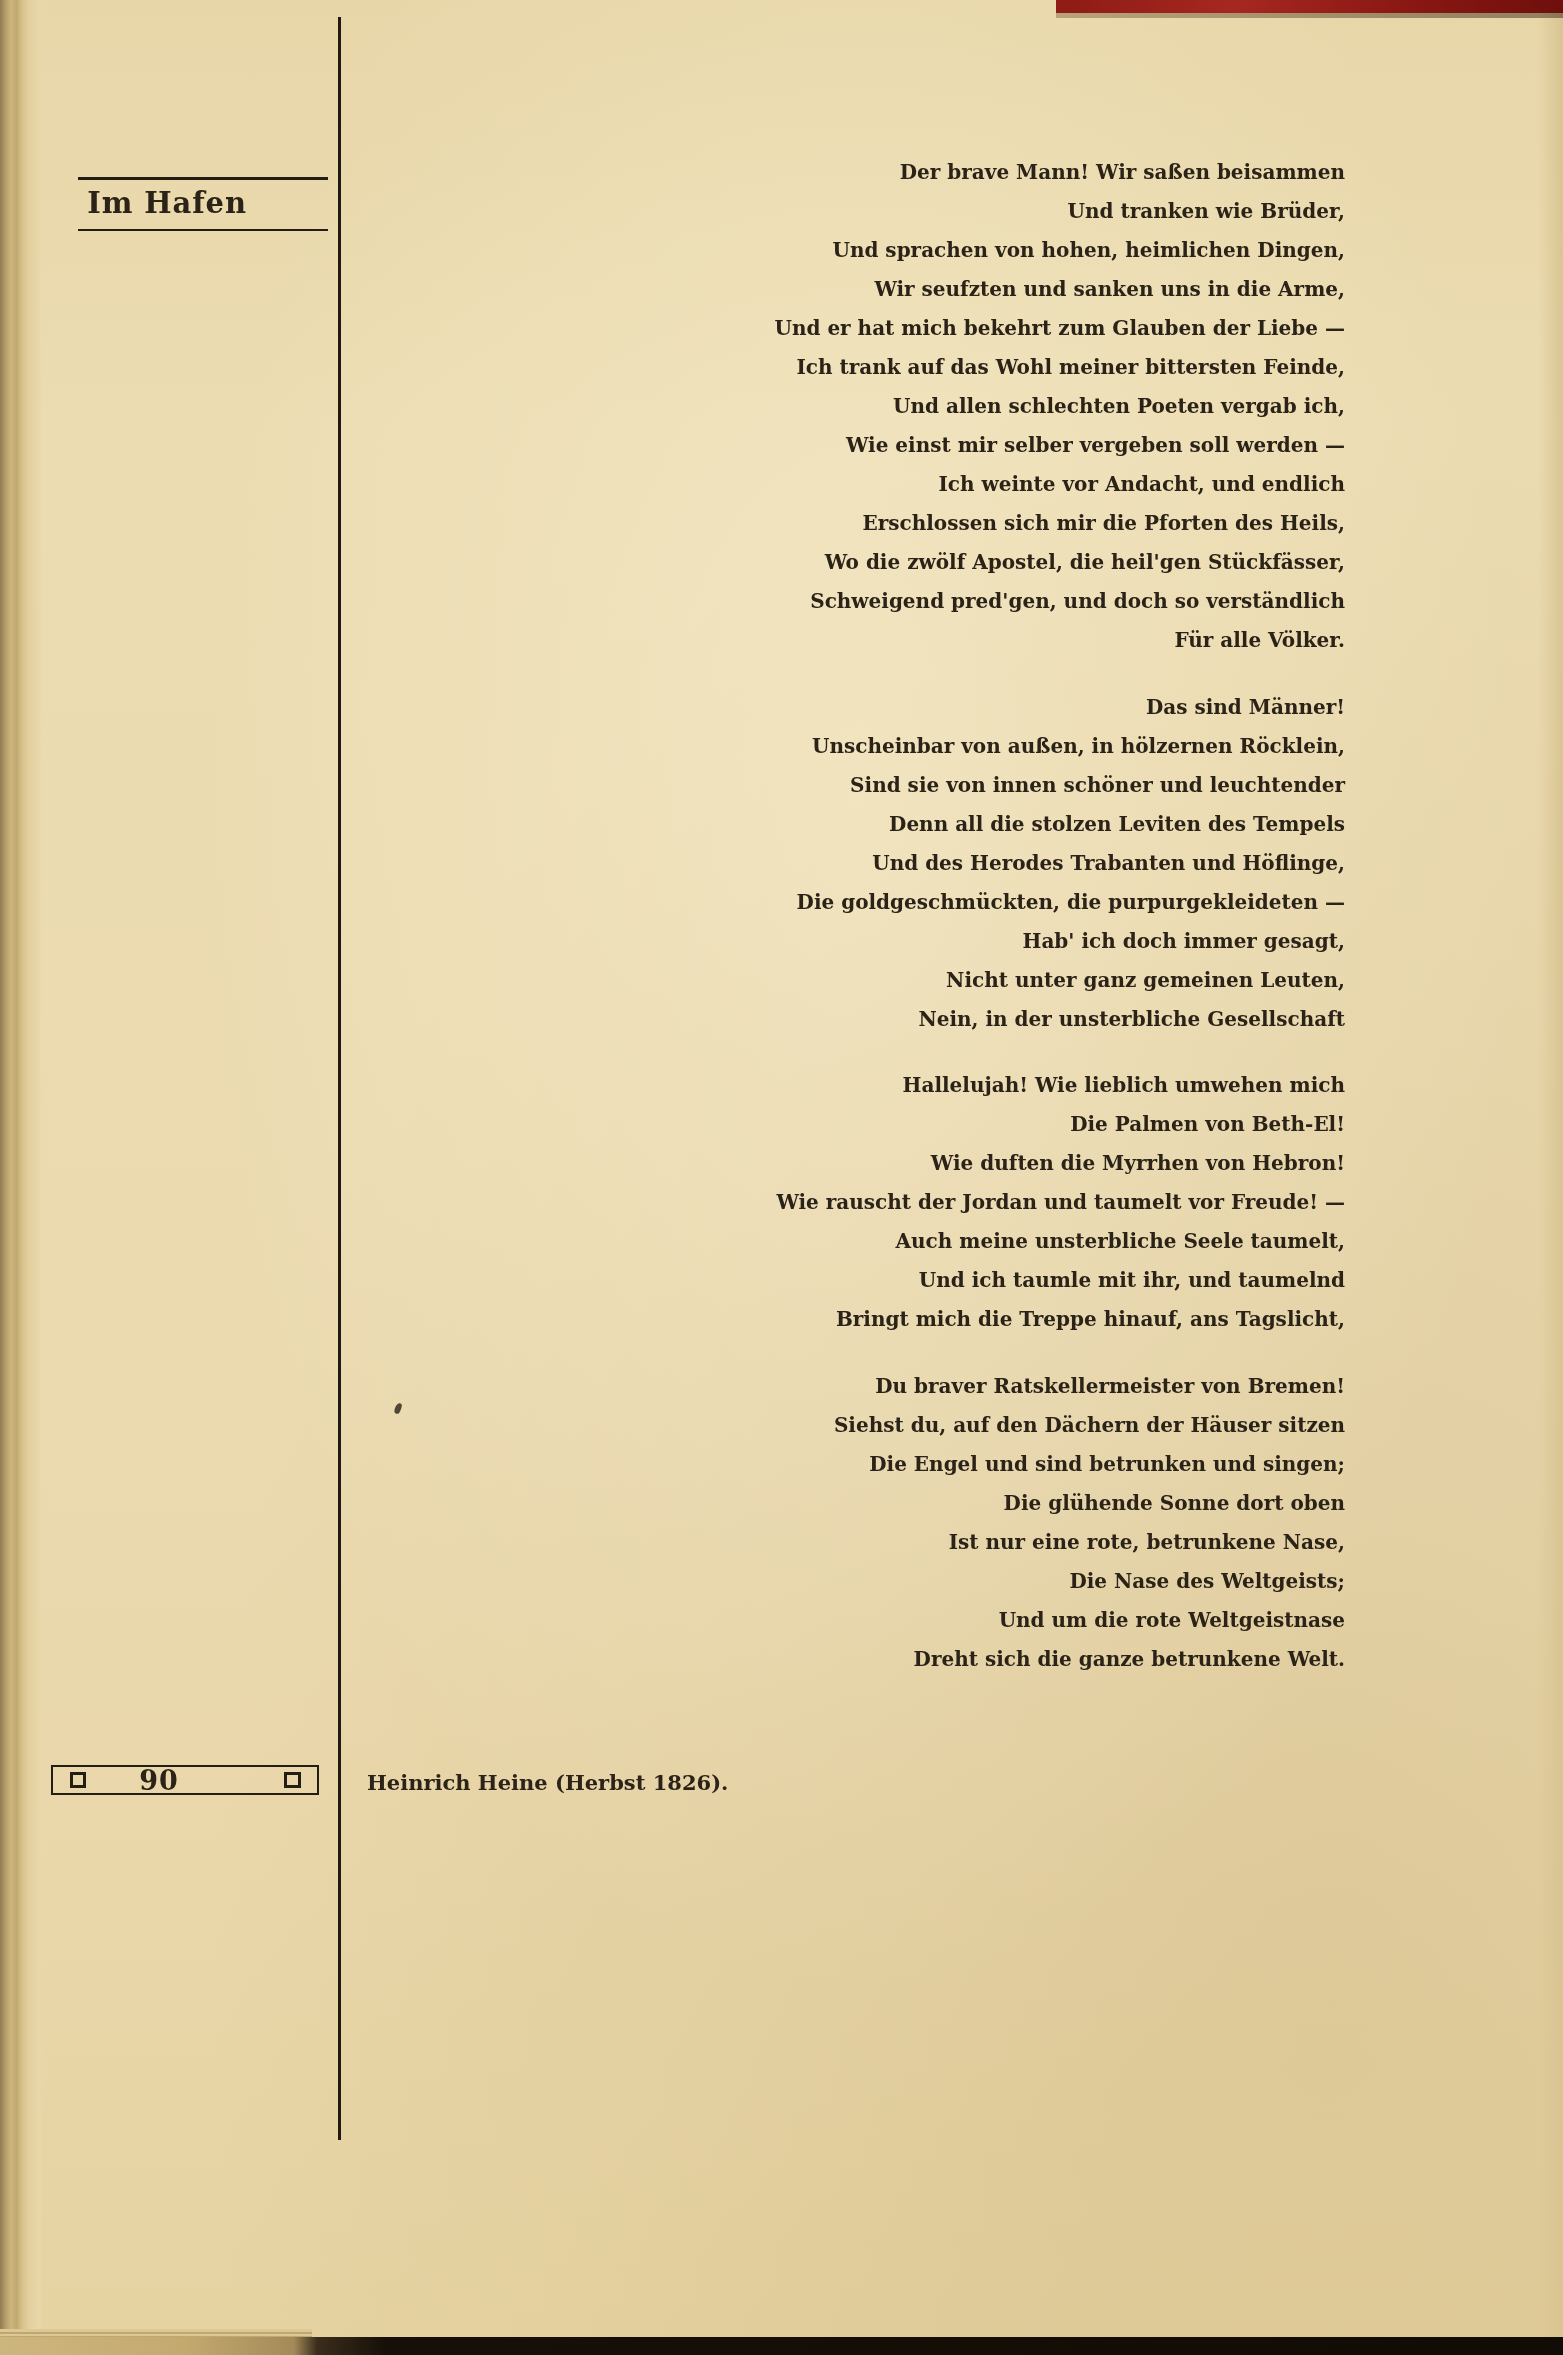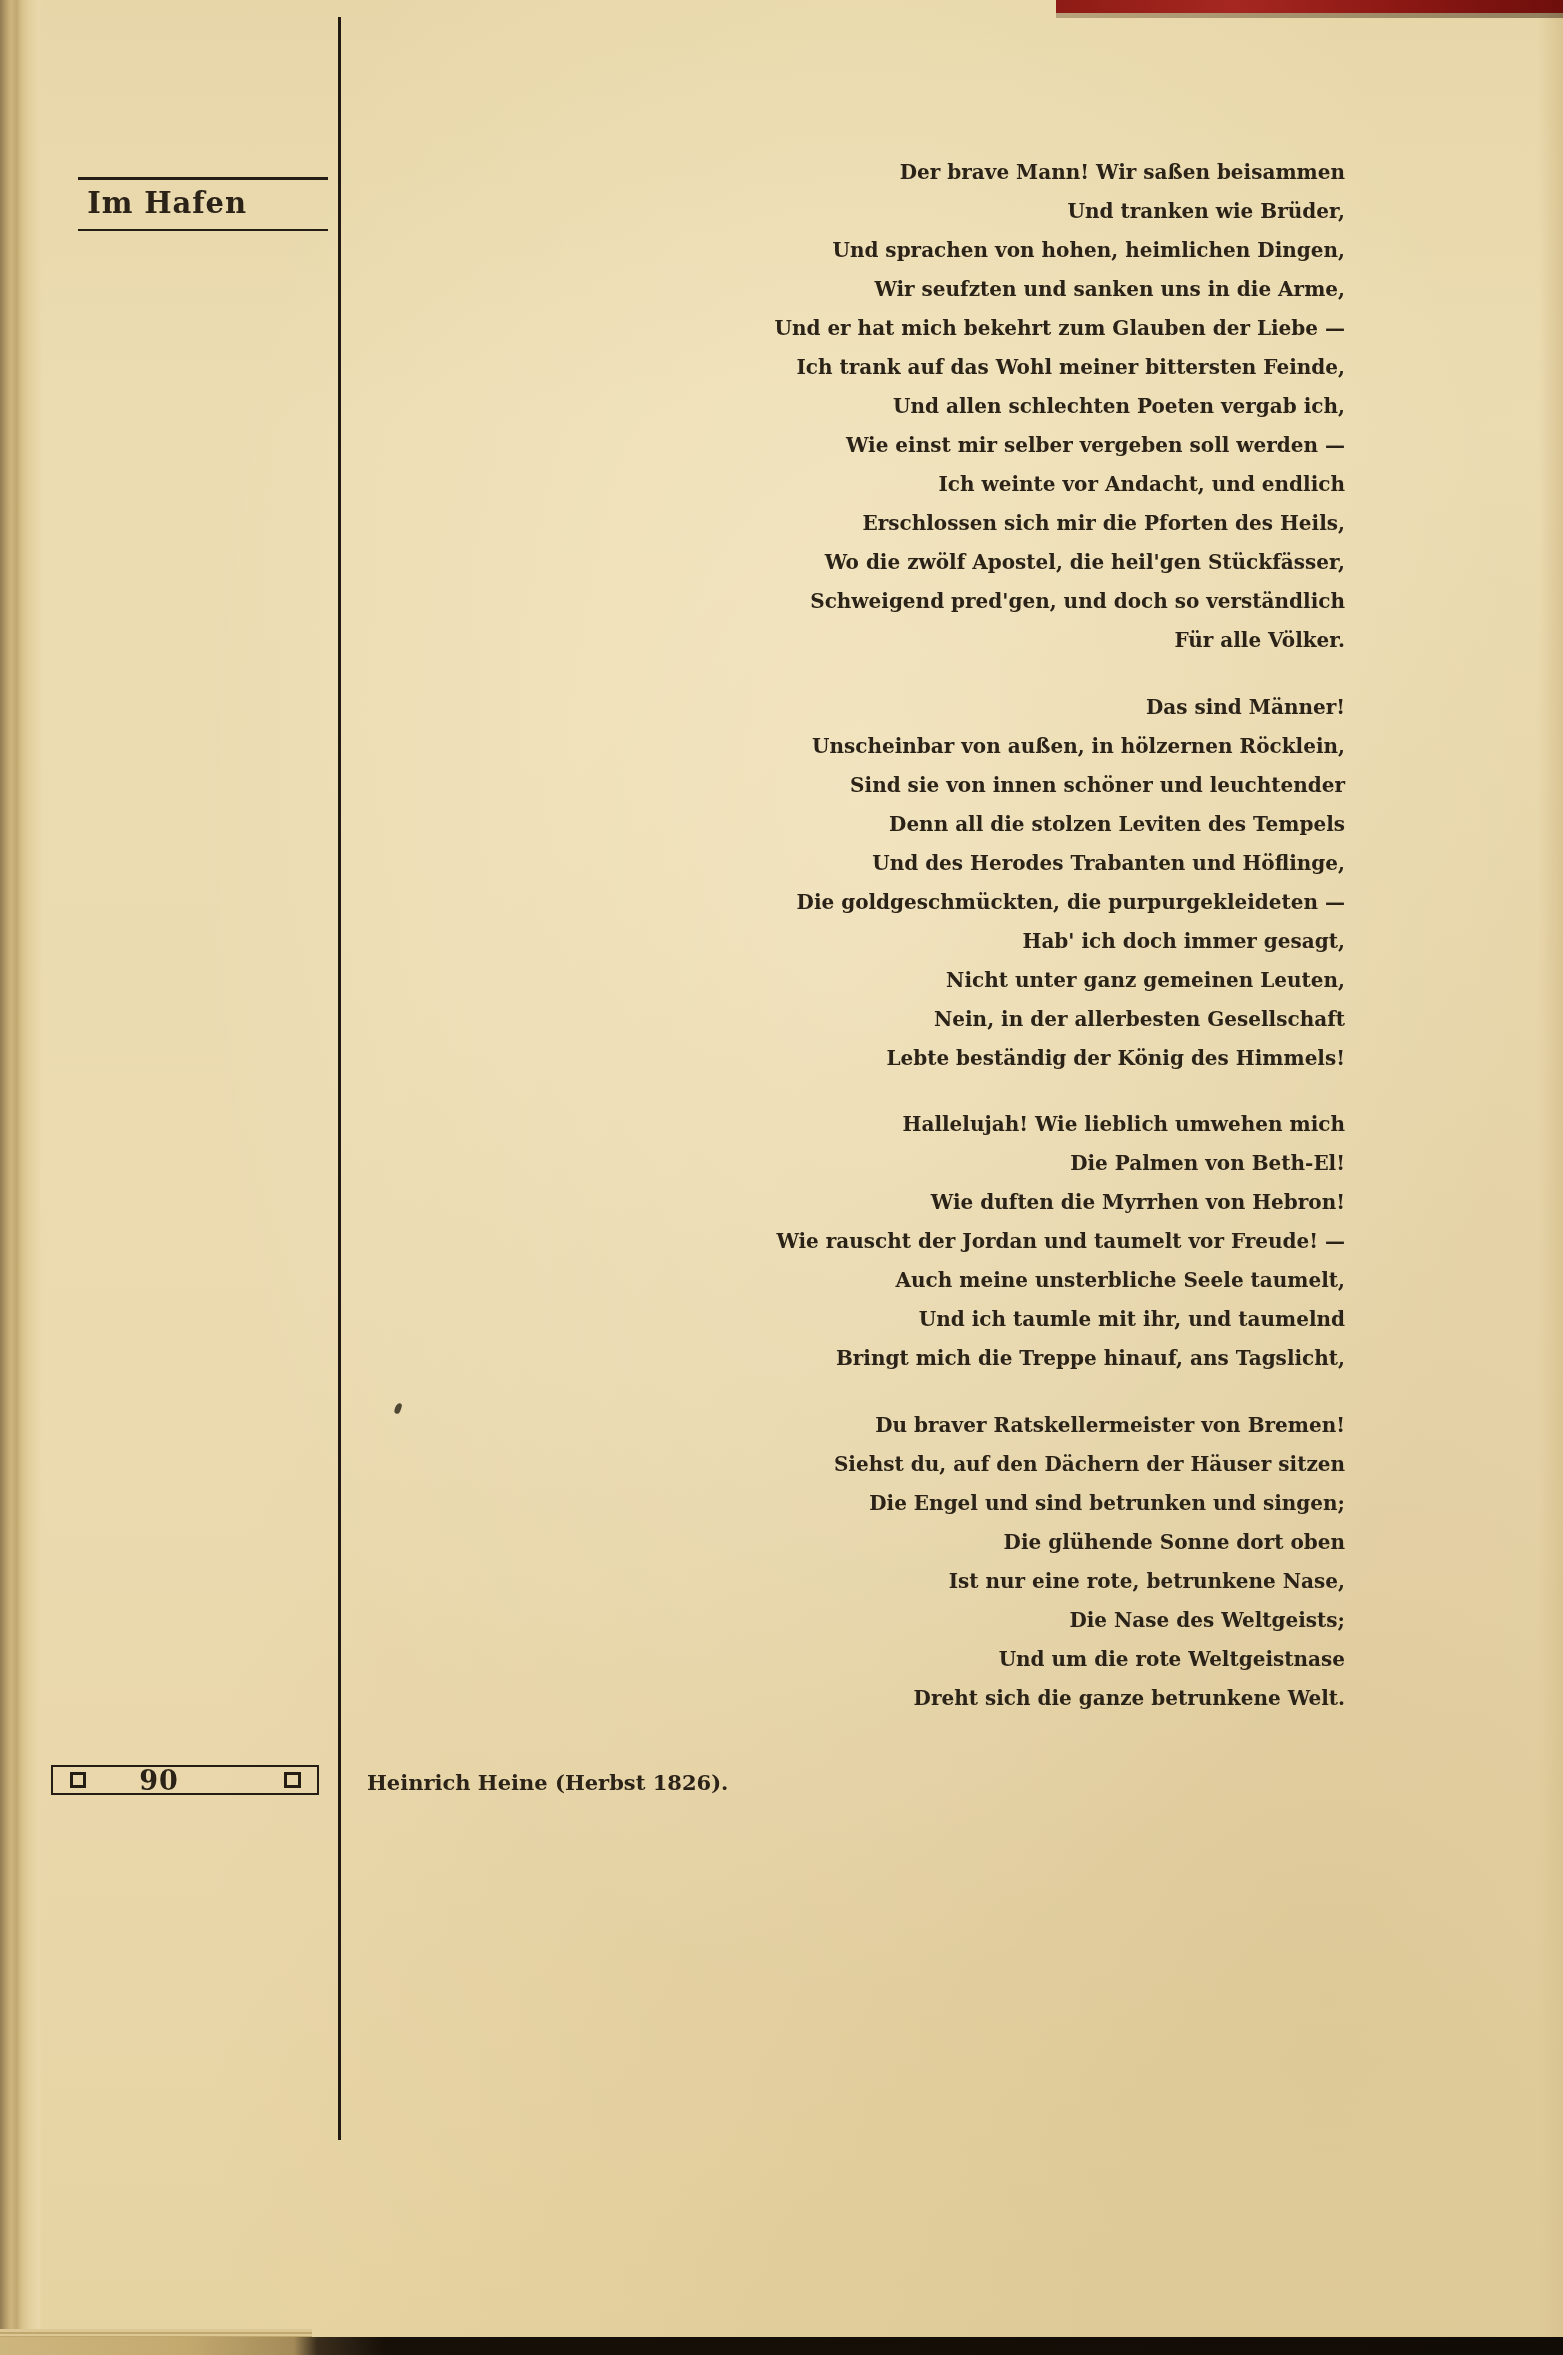--- a/index.html
+++ b/index.html
@@ -185,22 +185,21 @@
     </div>
     <div class="stanza">
       <div class="line first">Das sind Männer!</div>
       <div class="line">Unscheinbar von außen, in hölzernen Röcklein,</div>
       <div class="line">Sind sie von innen schöner und leuchtender</div>
       <div class="line">Denn all die stolzen Leviten des Tempels</div>
       <div class="line">Und des Herodes Trabanten und Höflinge,</div>
       <div class="line">Die goldgeschmückten, die purpurgekleideten —</div>
       <div class="line">Hab' ich doch immer gesagt,</div>
       <div class="line">Nicht unter ganz gemeinen Leuten,</div>
-      <div class="line">Nein, in der allerbesten Gesellschaft</div>
-      <div class="line">Lebte beständig der König des Himmels!</div>
+      <div class="line">Nein, in der unsterbliche Gesellschaft</div>
     </div>
     <div class="stanza">
       <div class="line first">Hallelujah! Wie lieblich umwehen mich</div>
       <div class="line">Die Palmen von Beth-El!</div>
       <div class="line">Wie duften die Myrrhen von Hebron!</div>
       <div class="line">Wie rauscht der Jordan und taumelt vor Freude! —</div>
       <div class="line">Auch meine unsterbliche Seele taumelt,</div>
       <div class="line">Und ich taumle mit ihr, und taumelnd</div>
       <div class="line">Bringt mich die Treppe hinauf, ans Tagslicht,</div>
     </div>

